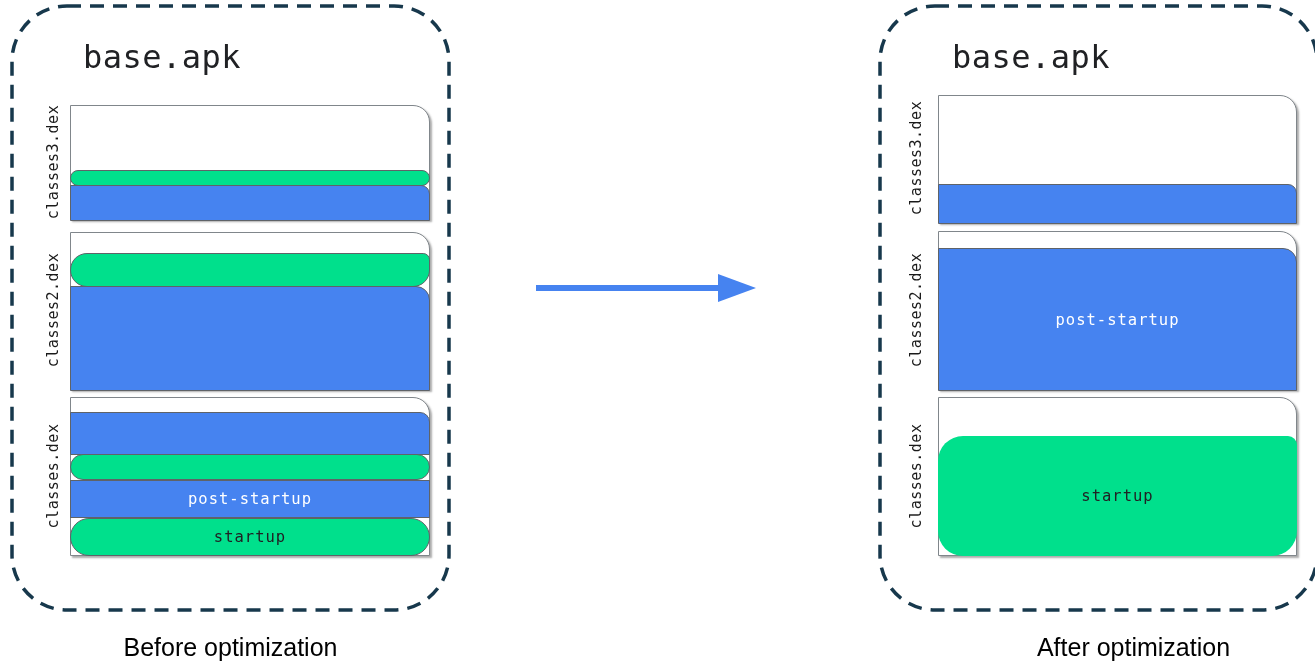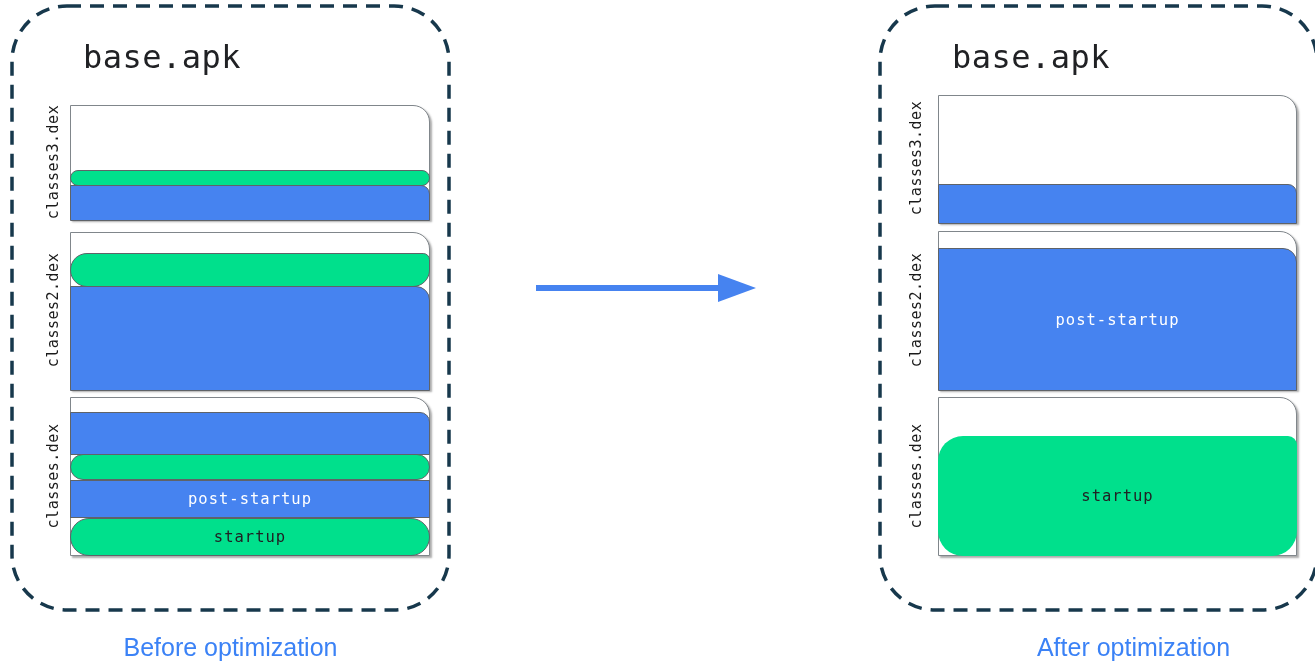--- a/index.html
+++ b/index.html
@@ -54,21 +54,21 @@
     color:#1a1a1a;
     letter-spacing:.5px;
   }
   .caption{
     position:absolute;
     top:633px;
     width:441px;
     text-align:center;
     font-family:"Liberation Sans",sans-serif;
     font-size:25px;
-    color:#3b82f6;
+    color:#000000;
   }
   .arrow-shaft{
     position:absolute;
     left:529px;top:285px;width:183px;height:6px;
     background:#4683F0;
   }
   .arrow-head{
     position:absolute;
     left:711px;top:274px;
     width:0;height:0;

